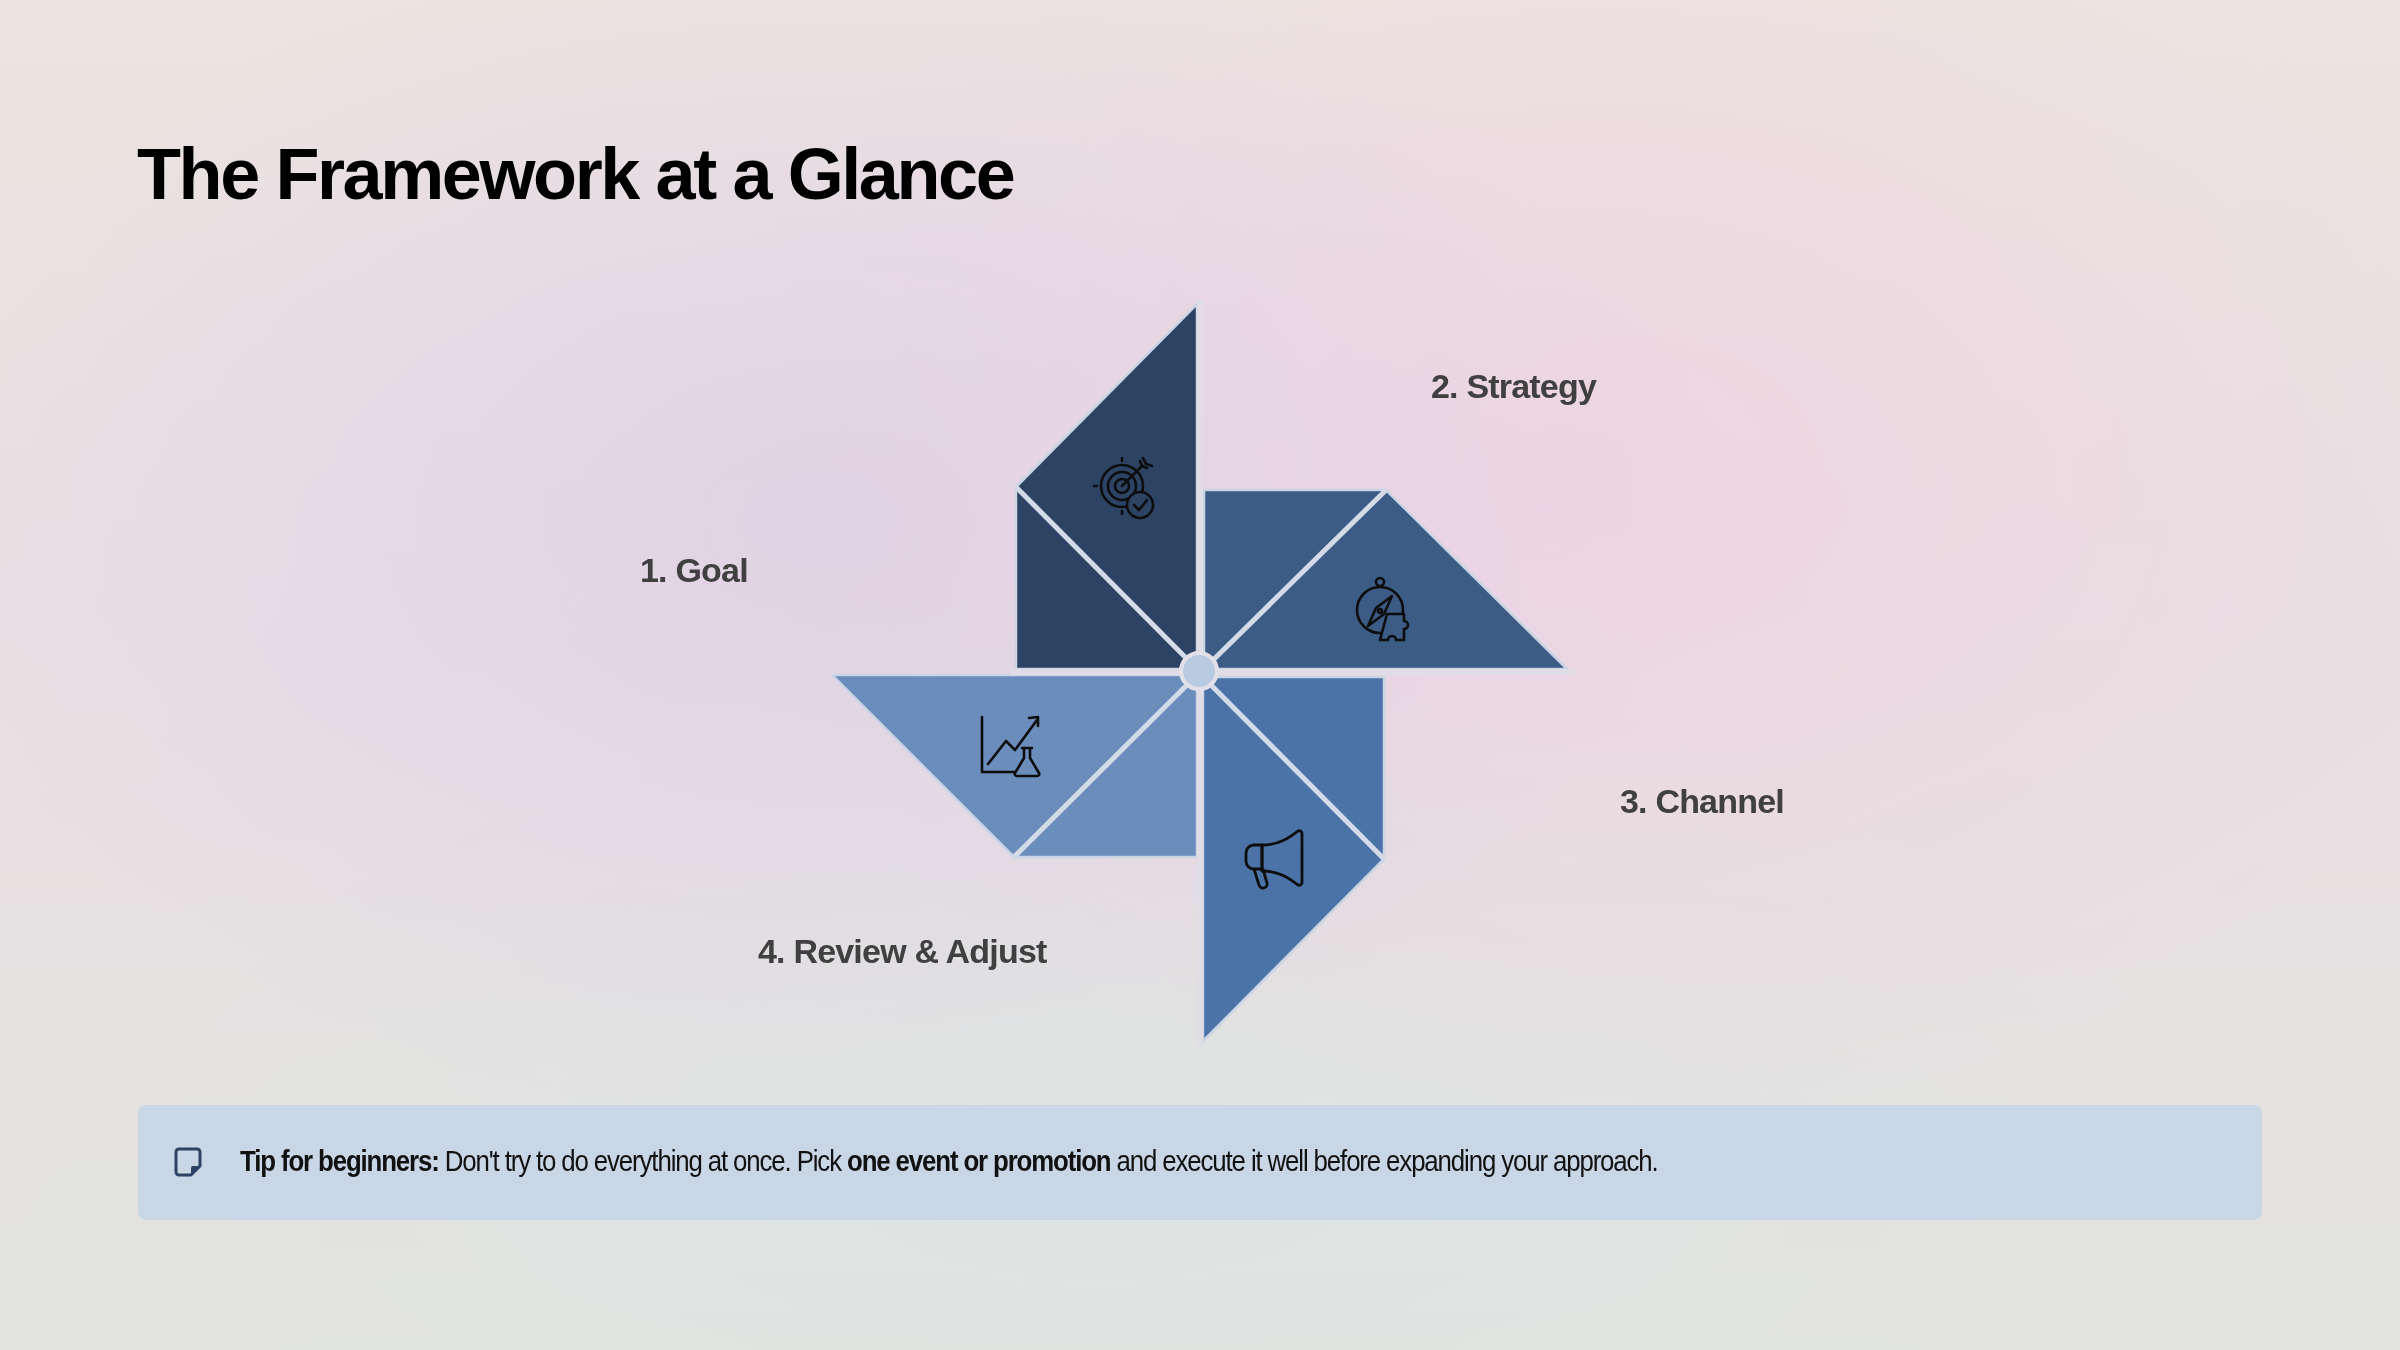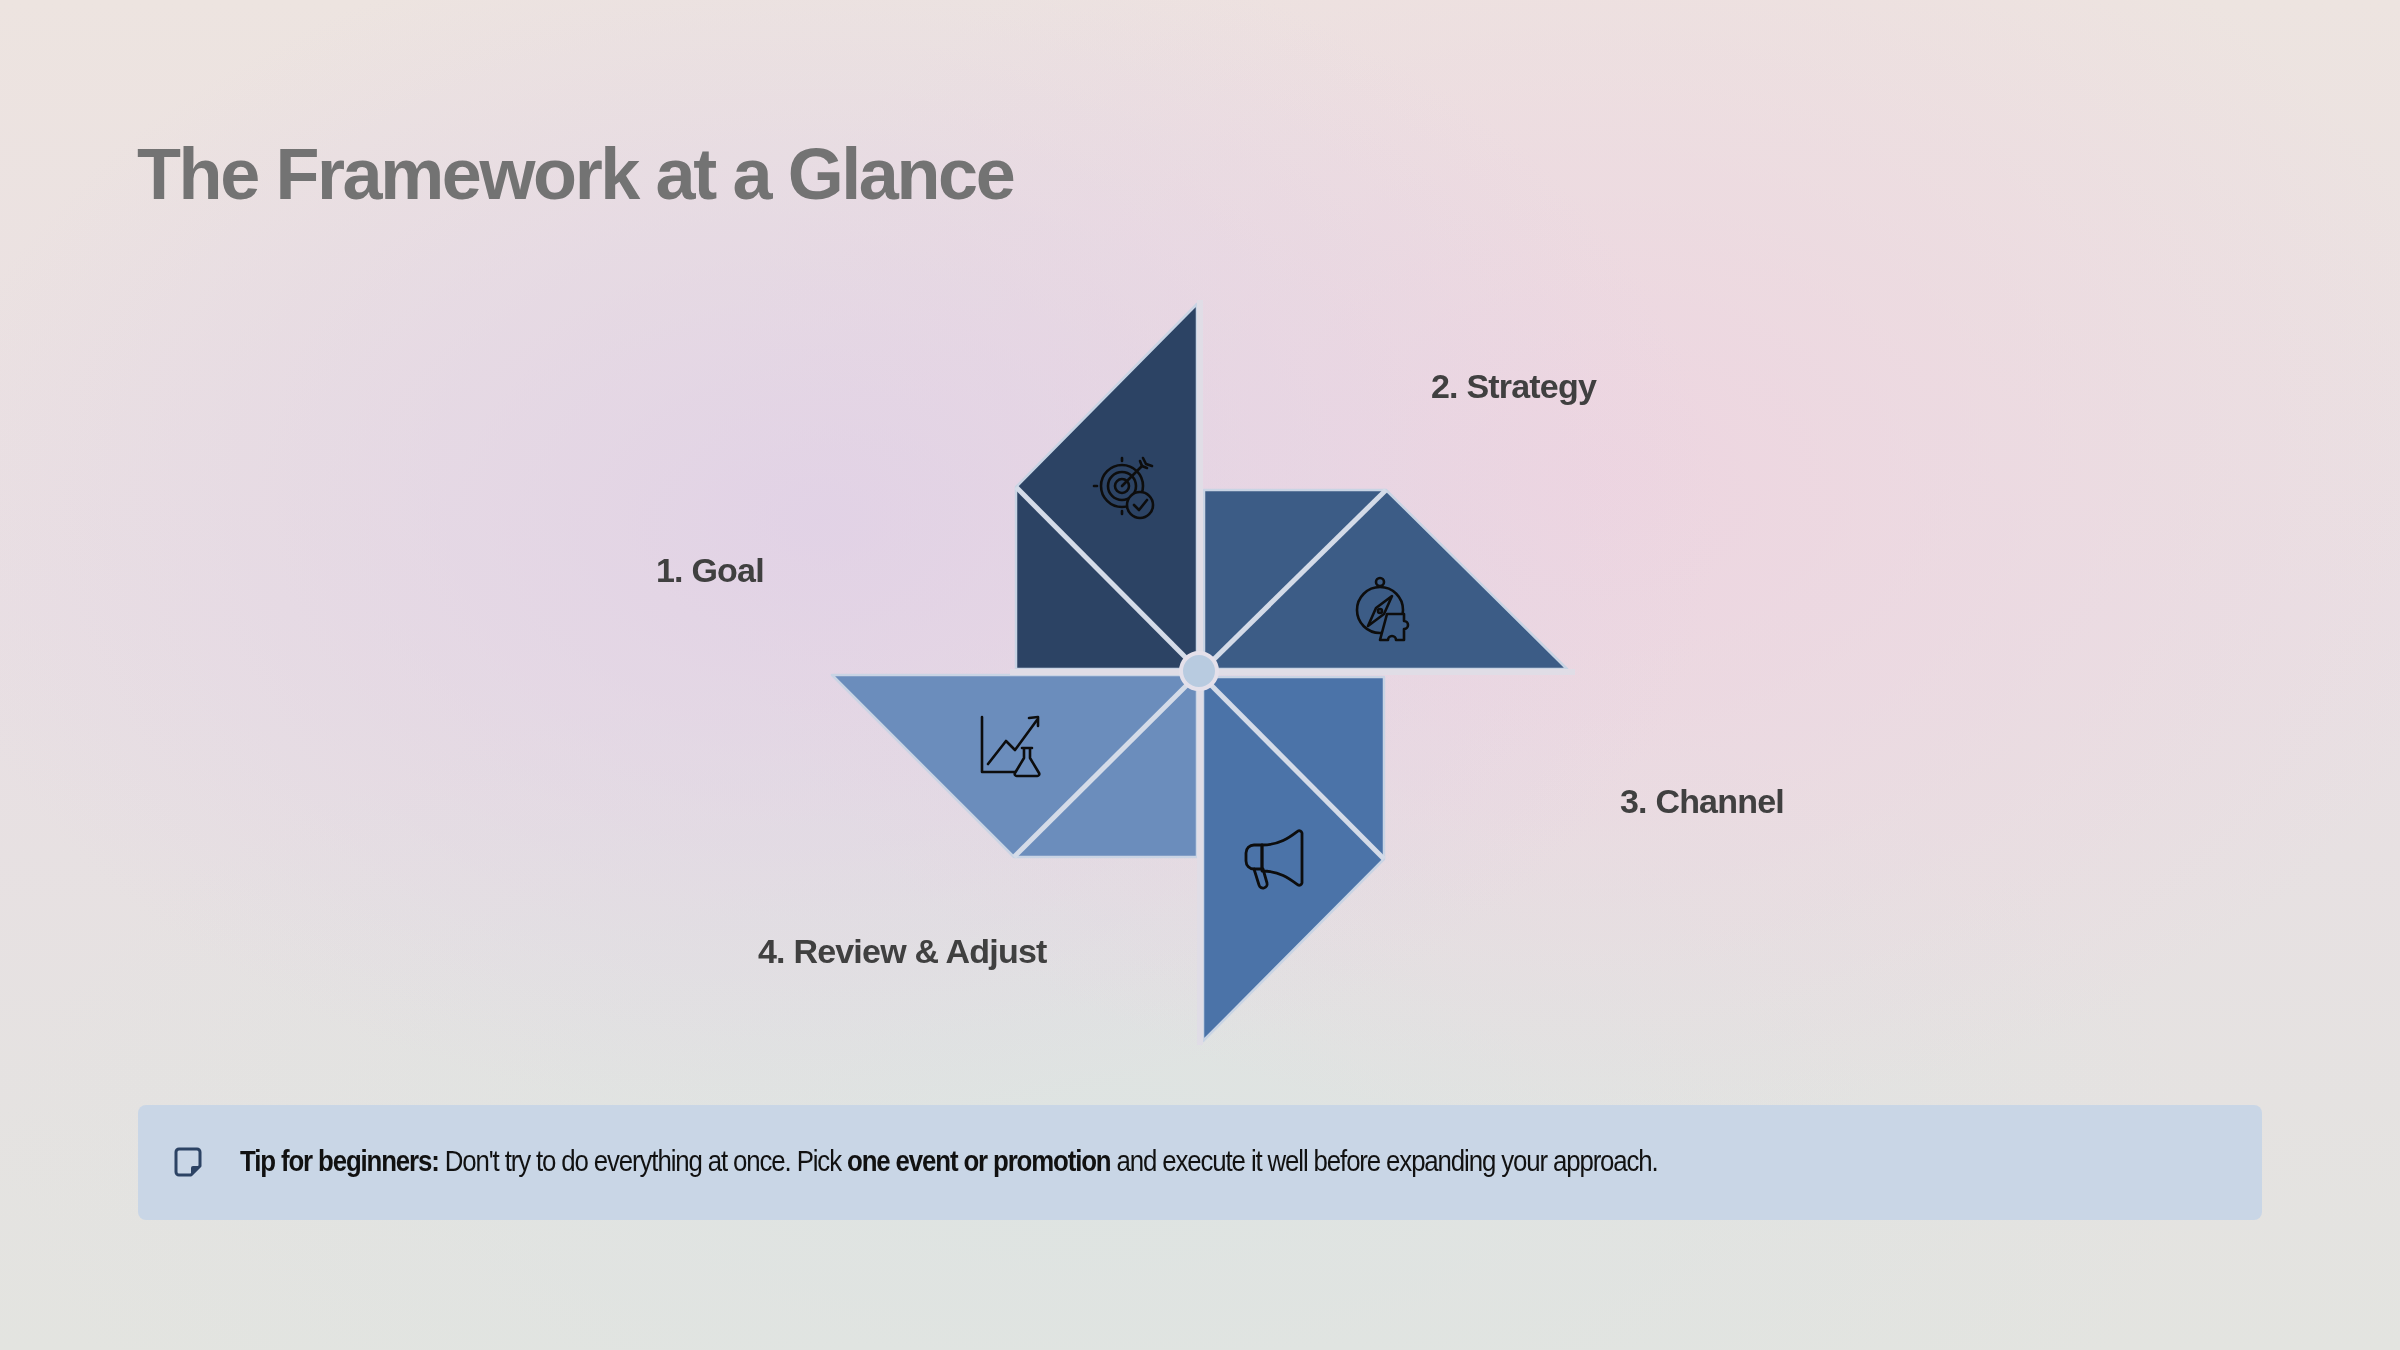--- a/index.html
+++ b/index.html
@@ -24,41 +24,41 @@
         linear-gradient(180deg, #ede4e0 0%, #e9dfe3 45%, #e3e4e0 100%);
     }
     .title {
       position: absolute;
       left: 137px;
       top: 132px;
       margin: 0;
       font-size: 72px;
       line-height: 84px;
       font-weight: 700;
-      color: #737373;
+      color: #000000;
       letter-spacing: -2.4px;
       white-space: nowrap;
     }
     .diagram {
       position: absolute;
       left: 0;
       top: 0;
       width: 2400px;
       height: 1350px;
     }
     .blade-label {
       position: absolute;
       font-size: 34px;
       line-height: 40px;
       font-weight: 700;
       color: #404040;
       letter-spacing: -0.8px;
       white-space: nowrap;
     }
-    .lbl-goal { left: 656px; top: 550px; }
+    .lbl-goal { left: 640px; top: 550px; }
     .lbl-strategy { left: 1431px; top: 366px; }
     .lbl-channel { left: 1620px; top: 745px; margin-top: 36px; }
     .lbl-review { left: 734px; top: 931px; margin-left: 24px; }
 
     .tip-box {
       position: absolute;
       left: 138px;
       top: 1105px;
       width: 2124px;
       height: 115px;

